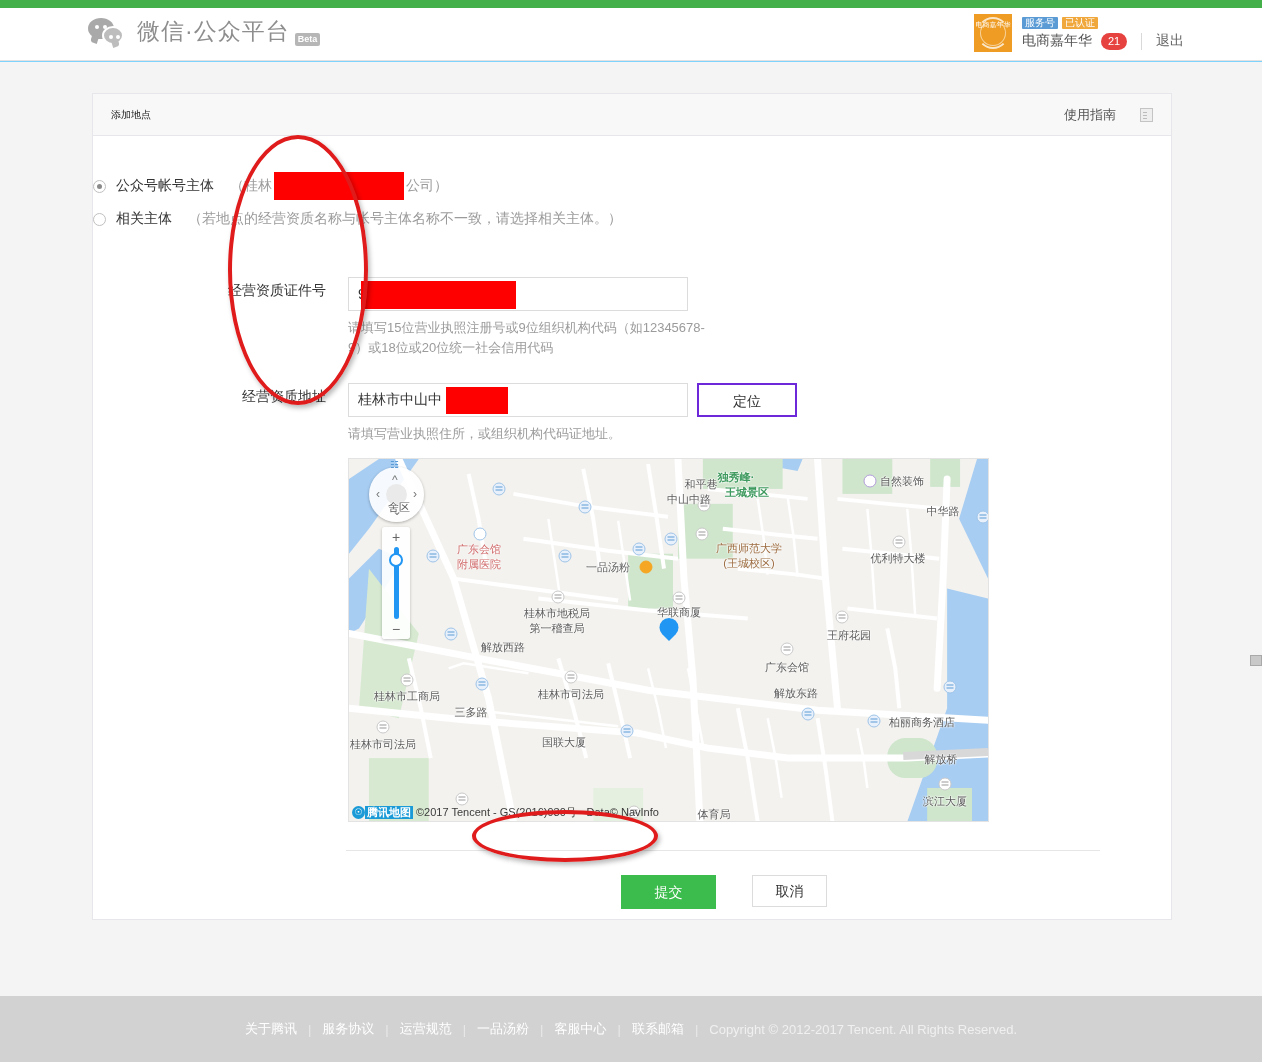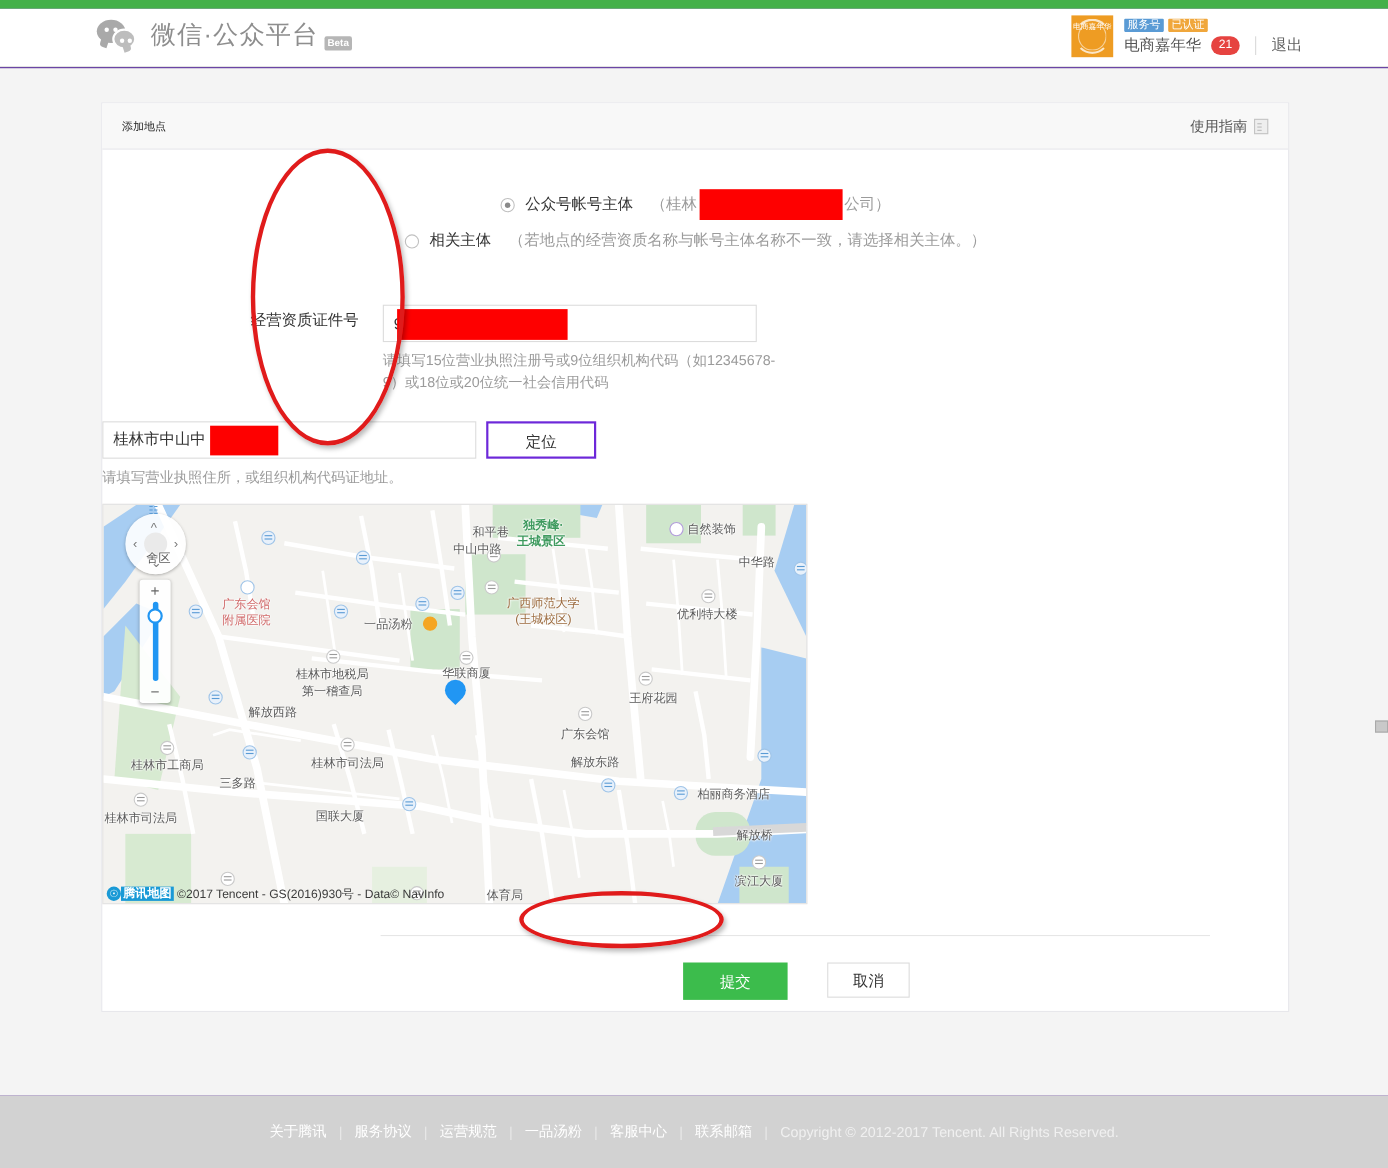--- a/index.html
+++ b/index.html
@@ -2,21 +2,21 @@
 <html><head>
 <meta charset="utf-8">
 <style>
   * { box-sizing: border-box; margin: 0; padding: 0; }
   html, body {
     width: 1262px; height: 1062px;
     background: #ffffff;
     font-family: "Liberation Sans", "DejaVu Sans", sans-serif;
     overflow: hidden;
   }
-  .page { position: relative; width: 1262px; height: 1062px; background:#4c1d95;text-decoration:underline; }
+  .page { position: relative; width: 1262px; height: 1062px; background:#7dd3fc;text-decoration:underline; }
 
   
   .topbar { position:absolute; left:0; top:0; width:1262px; height:8px; background:#44b04a; }
 
   
   .header { position:absolute; left:0; top:8px; width:1262px; height:53px; background:#fff;
             border-bottom:1px solid #e2e2e2; }
   .logo-wrap { position:absolute; left:88px; top:8px; display:flex; align-items:flex-end; }
   .logo-mark { position:relative; width:40px; height:28px; }
   .bubble-a { position:absolute; left:0; top:0; width:26px; height:21px; border-radius:50%;
@@ -57,33 +57,33 @@
 
   
   .bodybg { position:absolute; left:0; top:62px; width:1262px; height:934px; background:#f4f4f4; }
 
   
   .panel { position:absolute; left:92px; top:93px; width:1080px; height:827px; background:#fff;
            border:1px solid #e7e7eb; }
   .panel-head { height:42px; background:#f8f8f8; border-bottom:1px solid #e7e7eb;
                 display:flex; align-items:center; justify-content:space-between; padding:0 18px; }
   .panel-title { font-size:10px; color:#222; }
-  .guide { display:flex; align-items:center; gap:6px; font-size:13px; color:#555; cursor:pointer; }
+  .guide { display:flex; align-items:center; gap:24px; font-size:13px; color:#555; cursor:pointer; }
   .guide-icon { width:13px; height:14px; border:1px solid #c4c4c4; background:#eee;
                 position:relative; }
   .guide-icon:before { content:""; position:absolute; left:2px; top:3px; right:5px; height:1px;
                 background:#bbb; box-shadow:0 3px 0 #bbb, 0 6px 0 #bbb; }
 
   
   .form { padding:36px 0 0 0; position:relative; }
   .frow { display:flex; margin-bottom:2px; }
   .flabel { width:255px; text-align:right; padding-right:22px; font-size:14px; color:#333;
             padding-top:5px; }
   .fctrl { flex:1; }
-  .radio-line { display:flex; align-items:center; font-size:14px; color:#333; height:28px;justify-content:center; }
+  .radio-line { display:flex; align-items:center; font-size:14px; color:#333; height:28px; }
   .radio { width:13px; height:13px; border-radius:50%; border:1px solid #c0c0c0; background:#fff;
            margin-right:10px; position:relative; flex:0 0 auto; }
   .radio.on:after { content:""; position:absolute; left:3px; top:3px; width:5px; height:5px;
            border-radius:50%; background:#8a8a8a; }
   .radio-note { color:#9b9b9b; margin-left:16px; }
   .radio-line.second { margin-top:5px; }
 
   .redact { display:inline-block; background:#fe0000; vertical-align:middle; }
 
   .inp { width:340px; height:34px; border:1px solid #dcdcdc; background:#fff; font-size:14px;
@@ -245,20 +245,21 @@
         <div class="fctrl">
           <div style="position:relative;">
             <input class="inp" value="9" style="">
             <span class="redact" style="position:absolute;left:13px;top:4px;width:155px;height:28px;"></span>
           </div>
           <div class="hint">请填写15位营业执照注册号或9位组织机构代码（如12345678-9）或18位或20位统一社会信用代码</div>
         </div>
       </div>
 
       <div class="frow" style="margin-top:25px;">
+        <div class="flabel">经营资质地址</div>
         <div class="fctrl">
           <div class="inline">
             <div style="position:relative;">
               <input class="inp" value="桂林市中山中" style="">
               <span class="redact" style="position:absolute;left:98px;top:4px;width:62px;height:27px;"></span>
             </div>
             <div class="btn-locate">定位</div>
           </div>
           <div class="hint" style="width:420px;">请填写营业执照住所，或组织机构代码证地址。</div>
 
@@ -429,21 +430,21 @@
               </div>
             <div class="poi grey" style="left:113px;top:340px">
                 <i></i>
               </div>
 
             <div class="marker" style="left:320px;top:185px">
                 <div></div>
               </div>
 
             <div id="map-labels">
-                <div class="map-label green" style="left: 400px; top: 18px; text-align: right;">独秀峰·</div>
+                <div class="map-label green" style="left: 387px; top: 18px; text-align: right;">独秀峰·</div>
                 <div class="map-label green" style="left: 398px; top: 33px;">王城景区</div>
                 <div class="map-label brown" style="left: 400px; top: 89px;">广西师范大学</div>
                 <div class="map-label brown" style="left: 400px; top: 104px;">(王城校区)</div>
                 <div class="map-label road" style="left: 553px; top: 22px;">自然装饰</div>
                 <div class="map-label road" style="left: 549px; top: 99px;">优利特大楼</div>
                 <div class="map-label road" style="left: 500px; top: 176px;">王府花园</div>
                 <div class="map-label red" style="left: 130px; top: 90px;">广东会馆</div>
                 <div class="map-label red" style="left: 130px; top: 105px;">附属医院</div>
                 <div class="map-label road" style="left: 259px; top: 108px;">一品汤粉</div>
                 <div class="map-label road" style="left: 208px; top: 154px;">桂林市地税局</div>

